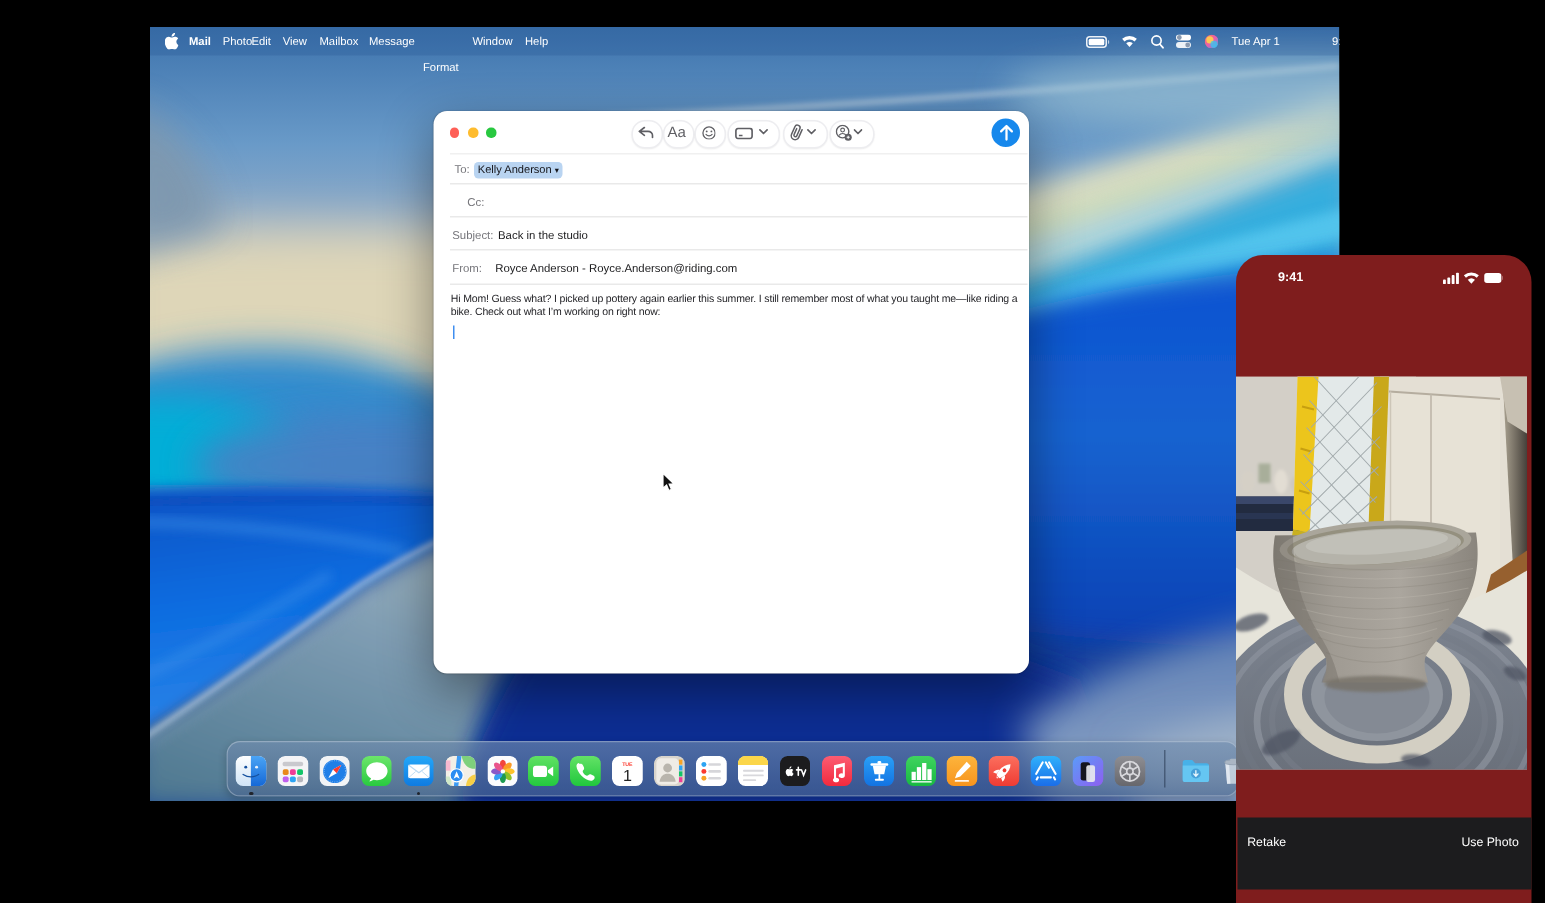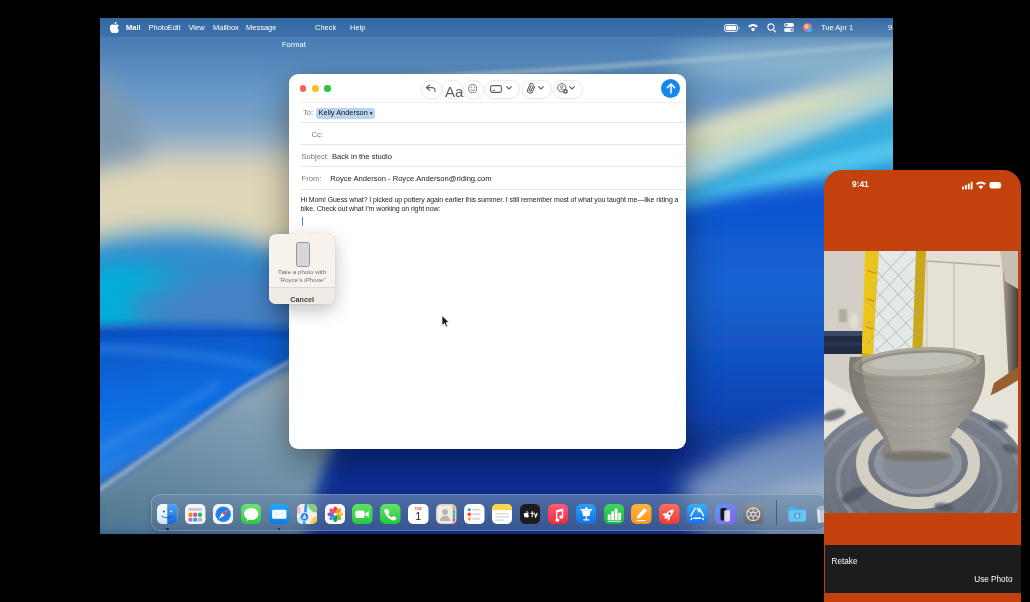--- a/index.html
+++ b/index.html
@@ -27,26 +27,26 @@
 #pop-iphone{position:absolute;left:27px;top:8px;width:11.6px;height:23px;border:1.1px solid #95959a;border-radius:2.6px;background:#d7d7da;}
 #poptext{position:absolute;left:0;top:34.5px;width:100%;text-align:center;font-size:6.2px;line-height:7.4px;color:#6e6e73;}
 #popsep{position:absolute;left:0;top:53px;width:100%;height:1px;background:#ddd9d2;}
 #cancelarea{position:absolute;left:0;top:54px;width:100%;height:16.6px;background:#efece6;border-radius:0 0 7px 7px;text-align:center;}
 #cancelarea span{font-size:7.2px;font-weight:bold;color:#3c3c40;line-height:15.5px;}
 
 #dock{position:absolute;left:50.5px;top:476px;width:675.5px;height:36.5px;border-radius:9px;background:linear-gradient(180deg,rgba(112,140,174,.66),rgba(76,104,142,.66));box-shadow:inset 0 0 0 0.8px rgba(255,255,255,.28),0 2px 6px rgba(0,0,0,.2);}
 .dicon{position:absolute;top:9.5px;width:20.5px;height:20.5px;border-radius:5px;}
 .ddot{position:absolute;top:33.6px;width:2.4px;height:2.4px;border-radius:50%;background:#20242c;}
 
-#iphone{position:absolute;left:824px;top:170px;width:197px;height:432px;background:#c2410c;border-radius:18px 18px 0 0;}
+#iphone{position:absolute;left:824px;top:170px;width:197px;height:432px;background:#7f1d1d;border-radius:18px 18px 0 0;}
 #iptime{position:absolute;left:28px;top:9px;color:#fff;font-size:8.4px;font-weight:bold;}
 #photo{position:absolute;left:0px;top:81px;width:194px;height:262px;}
 #ippanel{position:absolute;left:0.5px;top:374.5px;width:196px;height:48.5px;background:#1c1c1e;color:#fff;font-size:8.2px;}
 #ippanel .rt{position:absolute;left:7px;top:12px;}
-#ippanel .up{position:absolute;right:8px;top:30px;}
+#ippanel .up{position:absolute;right:8px;top:12px;}
 </style>
 </head>
 <body>
 <div id="desktop">
   <svg id="wall" width="793" height="516" viewBox="0 0 793 516">
     <defs>
       <linearGradient id="sky" x1="0" y1="0" x2="0" y2="1">
         <stop offset="0" stop-color="#3d73ad"></stop>
         <stop offset="0.3" stop-color="#699ac8"></stop>
         <stop offset="0.6" stop-color="#a5b4c6"></stop>
@@ -133,21 +133,21 @@
     <svg class="mi" style="left:10px;top:4px;" width="9" height="11" viewBox="0 0 15 18">
         <path fill="#fff" d="M12.6,9.6c0-2.4,2-3.6,2.1-3.7c-1.1-1.7-2.9-1.9-3.5-1.9c-1.5-0.2-2.9,0.9-3.7,0.9C6.7,4.9,5.6,4,4.3,4C2.7,4,1.2,5,0.4,6.4c-1.7,2.9-0.4,7.2,1.2,9.6c0.8,1.2,1.7,2.5,3,2.4c1.2,0,1.7-0.8,3.1-0.8c1.5,0,1.9,0.8,3.1,0.7c1.3,0,2.1-1.2,2.9-2.3c0.9-1.3,1.3-2.6,1.3-2.7C15,13.3,12.6,12.4,12.6,9.6z M10.2,2.5C10.9,1.7,11.3,0.6,11.2,-0.5C10.2,-0.4,9,0.1,8.3,0.9C7.7,1.6,7.1,2.8,7.3,3.8C8.4,3.9,9.5,3.3,10.2,2.5z"></path>
       </svg>
     <span class="mi" style="left:26px;font-weight:bold;">Mail</span>
     <span class="mi" style="left:48.5px;">Photo</span>
     <span class="mi" style="left:67.7px;">Edit</span>
     <span class="mi" style="left:88.5px;">View</span>
     <span class="mi" style="left:113px;">Mailbox</span>
     <span class="mi" style="left:146px;">Message</span>
     <span class="mi" style="left:182px;margin-top:17px;">Format</span>
-    <span class="mi" style="left:215px;">Check</span>
+    <span class="mi" style="left:215px;">Window</span>
     <span class="mi" style="left:250px;">Help</span>
     <svg class="mi" style="left:624px;top:6px;" width="16" height="8" viewBox="0 0 16 8">
         <rect x="0.5" y="0.5" width="13" height="7" rx="2" fill="none" stroke="#fff" stroke-opacity=".9" stroke-width="1"></rect>
         <rect x="1.8" y="1.8" width="10.4" height="4.4" rx="1" fill="#fff"></rect>
         <path d="M14.8,2.5 a2,2 0 0 1 0,3z" fill="#fff" fill-opacity=".8"></path>
       </svg>
     <svg class="mi" style="left:647px;top:5px;" width="12" height="9" viewBox="0 0 12 9">
         <path fill="#fff" d="M6,8.4 L8.2,5.9 A3.4,3.4 0 0 0 3.8,5.9 Z M2.6,4.6 A5,5 0 0 1 9.4,4.6 L10.9,2.9 A7.3,7.3 0 0 0 1.1,2.9 Z" transform="translate(0,0)"></path>
         <path fill="#fff" d="M0.4,2.1 A8.3,8.3 0 0 1 11.6,2.1 L10.9,2.9 A7.3,7.3 0 0 0 1.1,2.9 Z" opacity="0"></path>
       </svg>
@@ -182,21 +182,21 @@
     <div class="tl" style="left:35.7px;background:#28c840;"></div>
     <div class="cap" style="left:132px;width:19px;"></div>
     <div class="cap" style="left:153px;width:19px;"></div>
     <div class="cap" style="left:174px;width:19px;"></div>
     <div class="cap" style="left:196px;width:33px;"></div>
     <div class="cap" style="left:233.5px;width:28px;"></div>
     <div class="cap" style="left:264.5px;width:28px;"></div>
     <svg class="gicon" style="left:136px;top:10.5px;" width="11" height="9" viewBox="0 0 11 9">
         <path d="M4.6,1 L1.2,3.6 L4.6,6.2 M1.4,3.6 H7 A3,2.6 0 0 1 10,6.4 V7.6" fill="none" stroke="#5f5f64" stroke-width="1.1" stroke-linecap="round" stroke-linejoin="round"></path>
       </svg>
-    <div class="gicon" style="left:156.5px;top:9px;font-size:15px;font-weight:500;">Aa</div>
+    <div class="gicon" style="left:156.5px;top:9px;font-size:10px;font-weight:500;">Aa</div>
     <svg class="gicon" style="left:179px;top:10.5px;" width="9.4" height="9.4" viewBox="0 0 12 12">
         <circle cx="6" cy="6" r="5.2" fill="none" stroke="#5f5f64" stroke-width="1.1"></circle>
         <circle cx="4" cy="4.6" r="0.8" fill="#5f5f64"></circle>
         <circle cx="8" cy="4.6" r="0.8" fill="#5f5f64"></circle>
         <path d="M3.4,7.2 A3.4,3.4 0 0 0 8.6,7.2" fill="none" stroke="#5f5f64" stroke-width="1" stroke-linecap="round"></path>
       </svg>
     <svg class="gicon" style="left:201px;top:11px;" width="12" height="8" viewBox="0 0 12 8">
         <rect x="0.6" y="0.6" width="10.8" height="6.8" rx="1.6" fill="none" stroke="#5f5f64" stroke-width="1.1"></rect>
         <line x1="2.6" y1="5.4" x2="5" y2="5.4" stroke="#5f5f64" stroke-width="1"></line>
       </svg>
@@ -237,27 +237,20 @@
     <div class="hline" style="top:92.8px;"></div>
     <div class="flabel" style="left:13px;top:100.5px;">From:</div>
     <div class="fval" style="left:41.7px;top:100.5px;">Royce Anderson - Royce.Anderson@riding.com</div>
     <div class="hline" style="top:115.1px;"></div>
     <div id="bodytext">Hi Mom! Guess what? I picked up pottery again earlier this summer. I still remember most of what you taught me—like riding a bike. Check out what I’m working on right now:</div>
     <div id="caret"></div>
   </div>
   <svg id="mcursor" style="position:absolute;left:341px;top:297px;" width="10" height="14" viewBox="0 0 10 14">
       <path d="M1,0.5 L1,10.5 L3.4,8.4 L4.9,12 L6.6,11.2 L5.1,7.7 L8.2,7.5 Z" fill="#111" stroke="#fff" stroke-width="0.8"></path>
     </svg>
-  <div id="popover">
-    <div class="arrow"></div>
-    <div id="pop-iphone"></div>
-    <div id="poptext">Take a photo with<br>“Royce’s iPhone”</div>
-    <div id="popsep"></div>
-    <div id="cancelarea"><span>Cancel</span></div>
-  </div>
   <div id="dock">
     <svg class="dicon" style="left:6.75px;" viewBox="0 0 21 21" width="20.5" height="20.5">
         <defs>
           <linearGradient id="fndl" x1="0" y1="0" x2="0" y2="1">
             <stop offset="0" stop-color="#fdfeff"></stop>
             <stop offset="1" stop-color="#cfe3f6"></stop>
           </linearGradient>
           <linearGradient id="fndr" x1="0" y1="0" x2="0" y2="1">
             <stop offset="0" stop-color="#4aa4f5"></stop>
             <stop offset="1" stop-color="#1467d6"></stop>

